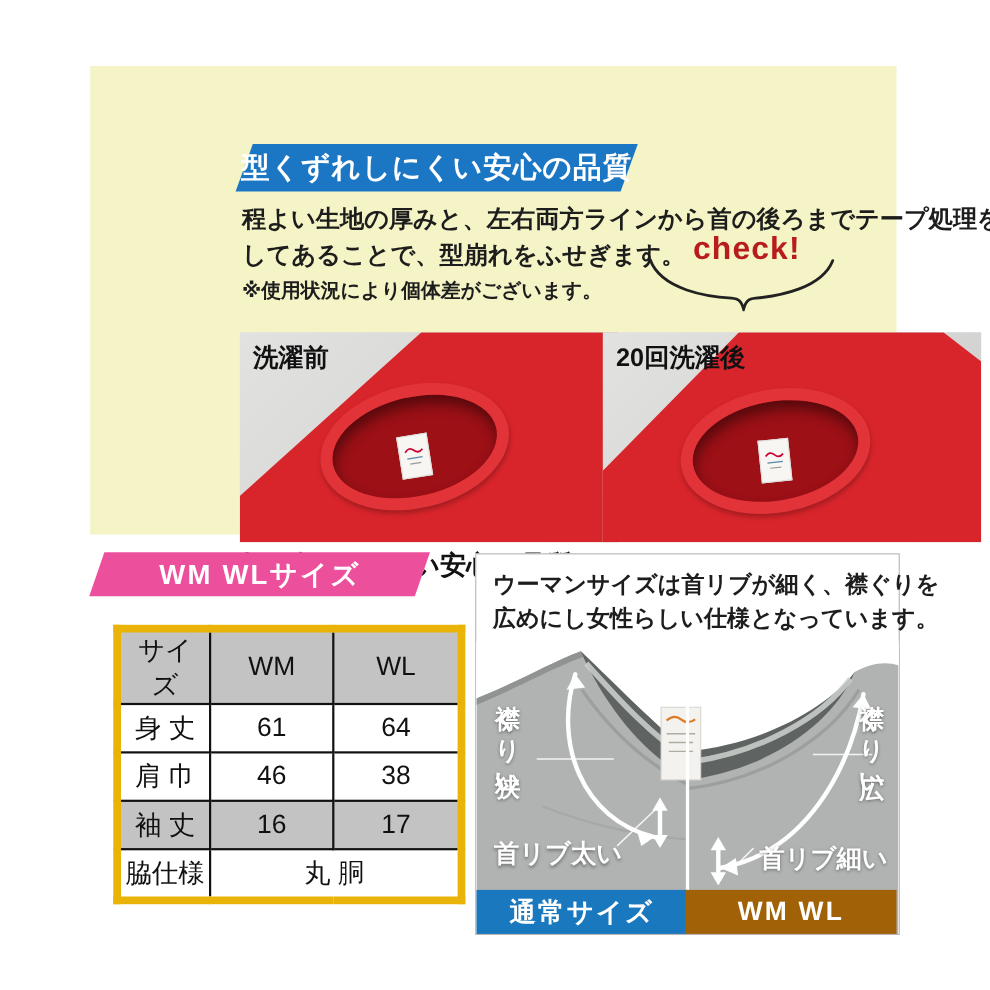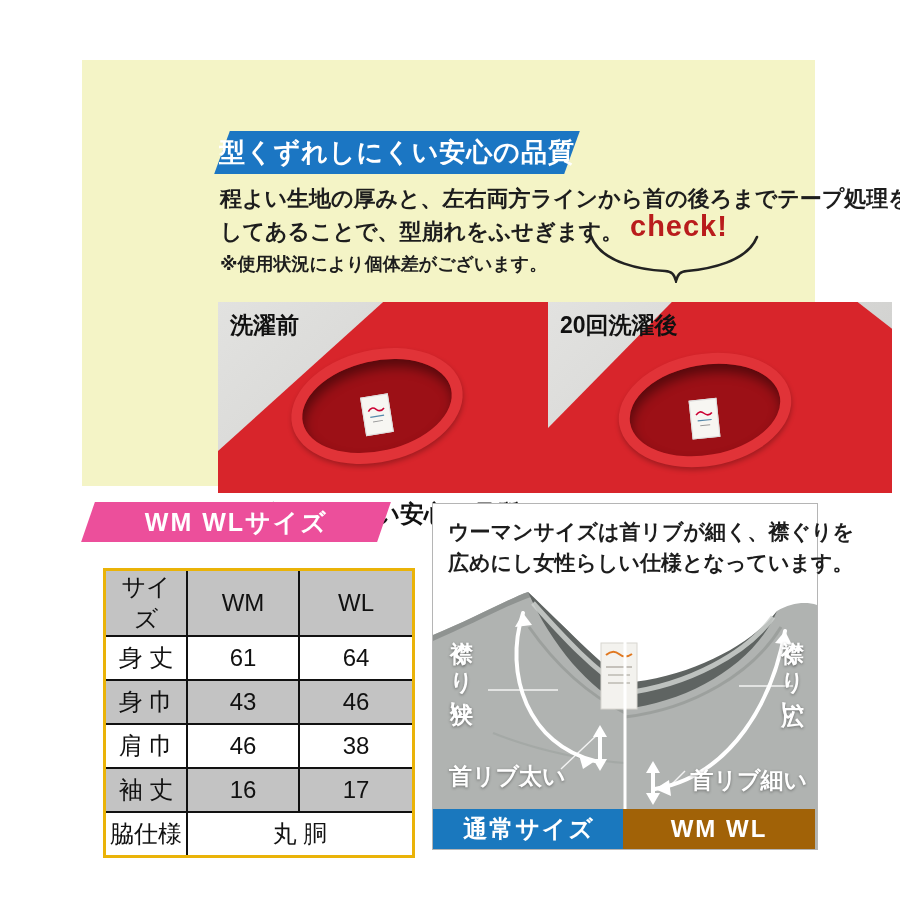--- a/index.html
+++ b/index.html
@@ -78,21 +78,21 @@
     transform:skewX(-19deg);display:flex;align-items:center;justify-content:center;
   }
   .size-banner span{
     transform:skewX(19deg);color:#fff;font-size:25px;font-weight:800;
     letter-spacing:2px;white-space:nowrap;
   }
 
   
   table.size-table{
     position:absolute;left:103px;top:568px;border-collapse:collapse;
-    border:3px solid #eab308;font-size:24px;color:#111;
+    border:7px solid #eab308;font-size:24px;color:#111;
     font-family:"Liberation Sans","DejaVu Sans",sans-serif;
   }
   table.size-table td{
     border:2px solid #111;text-align:center;height:42px;
     font-weight:500;padding:0 4px;
   }
   table.size-table td.c0{width:72px;}
   table.size-table td.c1{width:102px;}
   table.size-table td.c2{width:104px;}
   tr.gray td{background:#c3c3c3;}
@@ -194,25 +194,20 @@
       <tr class="gray">
     <td class="c0">サイズ</td>
     <td class="c1">WM</td>
     <td class="c2">WL</td>
   </tr>
   <tr class="white">
     <td>身 丈</td>
     <td>61</td>
     <td>64</td>
   </tr>
-  <tr class="gray">
-    <td>身 巾</td>
-    <td>43</td>
-    <td>46</td>
-  </tr>
   <tr class="white">
     <td>肩 巾</td>
     <td>46</td>
     <td>38</td>
   </tr>
   <tr class="gray">
     <td>袖 丈</td>
     <td>16</td>
     <td>17</td>
   </tr>

